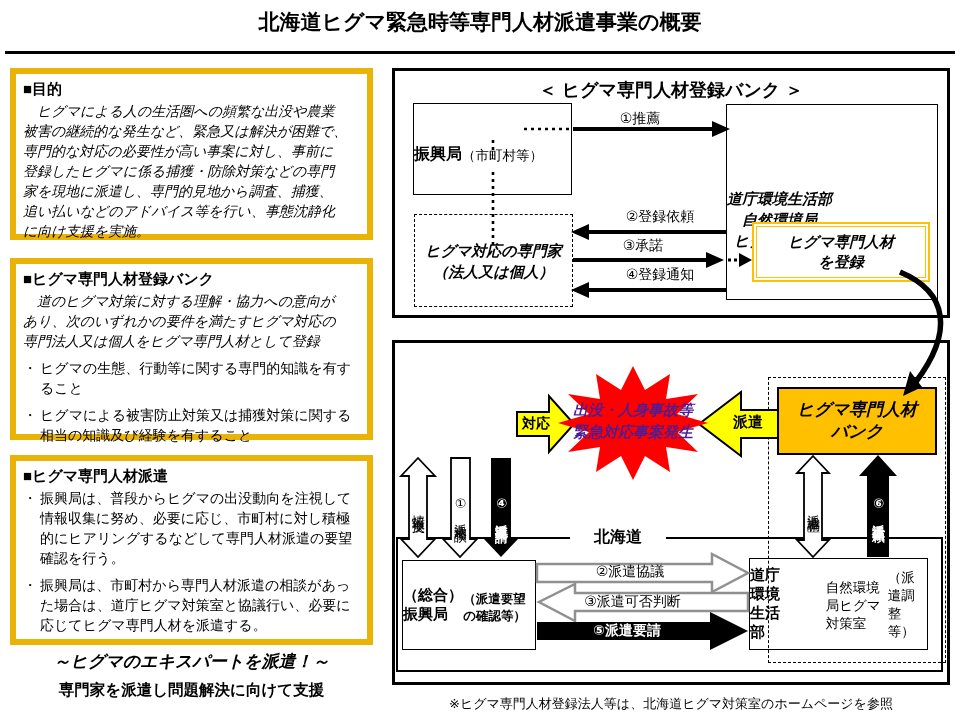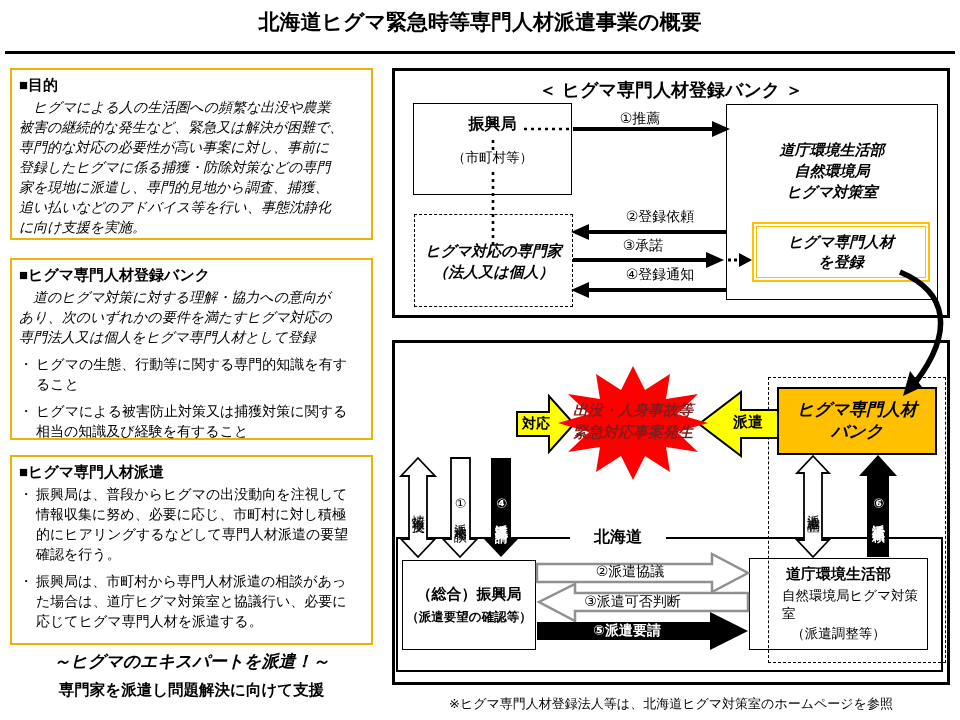--- a/index.html
+++ b/index.html
@@ -8,33 +8,33 @@
   .abs{position:absolute;}
   .center{text-align:center;}
   .ml{white-space:pre-line;font-style:italic;}
   
   .z1{z-index:1}.z2{z-index:2}.z3{z-index:3}.z5{z-index:5}
   svg.overlay{position:absolute;left:0;top:0;z-index:4;pointer-events:none;}
   
   #main-title{left:0;top:8px;width:960px;font-size:21px;font-weight:bold;}
   #title-rule{left:5px;top:51px;width:950px;height:3px;background:#000;}
   
-  .lbox{left:10px;width:363px;border:2px solid #eab308;background:#fff;box-sizing:border-box;padding:4px 7px;}
+  .lbox{left:10px;width:363px;border:6px solid #eab308;background:#fff;box-sizing:border-box;padding:4px 7px;}
   .lbox h3{margin:2px 0 2px 0;font-size:15px;font-weight:bold;}
   .body14{font-size:14px;line-height:20px;}
   .bullet{display:flex;margin-top:7px;}
   .bullet .mk{flex:none;width:17px;font-size:14px;line-height:20px;}
   .bullet .bt{font-size:14px;line-height:20px;white-space:pre-line;}
   #slogan1{left:10px;top:650px;width:363px;font-size:17px;font-weight:bold;font-style:italic;}
   #slogan2{left:10px;top:680px;width:363px;font-size:15.5px;font-weight:bold;}
   
   .panel{border:3px solid #000;background:#fff;box-sizing:border-box;}
   .ptitle{font-size:18px;font-weight:bold;}
   
-  .dbox{border:1.8px solid #000;background:#fff;box-sizing:border-box;display:flex;flex-direction:column;
+  .dbox{border:1.8px solid #000;background:#fff;box-sizing:border-box;display:flex;flex-direction:row;
         align-items:center;justify-content:center;}
   .dashed{border-style:dashed;border-width:1.6px;}
   
   #box-shinko{left:413px;top:103px;width:159px;height:92px;justify-content:flex-start;}
   #box-shinko .l1{font-size:16px;font-weight:bold;margin-top:10px;}
   #box-shinko .l2{font-size:13.5px;margin-top:14px;}
   #box-expert{left:414px;top:214px;width:159px;height:93px;font-size:15px;font-weight:bold;line-height:21px;text-align:center;}
   #box-pref1{left:726px;top:104px;width:212px;height:196px;justify-content:flex-start;}
   #box-pref1 .txt{margin-top:34px;font-size:15px;font-weight:bold;line-height:21px;text-align:center;}
   #box-register{left:752px;top:222px;width:178px;height:60px;border:2.5px solid #FFC000;background:#fff;box-sizing:border-box;}
@@ -51,21 +51,21 @@
   #box-shinko2 .l1{font-size:15px;font-weight:bold;}
   #box-shinko2 .l2{font-size:12.5px;font-weight:bold;margin-top:5px;}
   #box-pref2{left:749px;top:558px;width:179px;height:92px;}
   #box-pref2 .l1{font-size:15px;font-weight:bold;}
   #box-pref2 .l2{font-size:13.5px;margin-top:3px;margin-left:32px;}
   #box-pref2 .l3{font-size:13.5px;margin-top:2px;}
   #lbl-hokkaido{left:570px;top:526px;width:96px;height:22px;background:#fff;font-size:16px;font-weight:bold;
         display:flex;align-items:center;justify-content:center;z-index:5;}
   #lbl-taiou{left:518px;top:415px;width:36px;font-size:14px;font-weight:bold;z-index:5;}
   #lbl-haken{left:727px;top:413px;width:42px;font-size:15px;font-weight:bold;z-index:5;}
-  #star-text{left:545px;top:399px;width:176px;color:#7f1d1d;font-size:15px;font-weight:bold;line-height:22px;z-index:5;}
+  #star-text{left:545px;top:399px;width:176px;color:#4c1d95;font-size:15px;font-weight:bold;line-height:22px;z-index:5;}
   .vlabel{position:absolute;display:flex;align-items:center;justify-content:center;z-index:5;}
   .vlabel span{writing-mode:vertical-rl;font-size:13px;letter-spacing:2px;}
   .vlabel.white span{color:#fff;font-weight:bold;}
   .harrow-label{font-size:14px;z-index:5;}
   .white-label{color:#fff;font-weight:bold;}
   #footnote{left:396px;top:695px;width:550px;font-size:13px;}
 </style>
 </head>
 <body>
 

